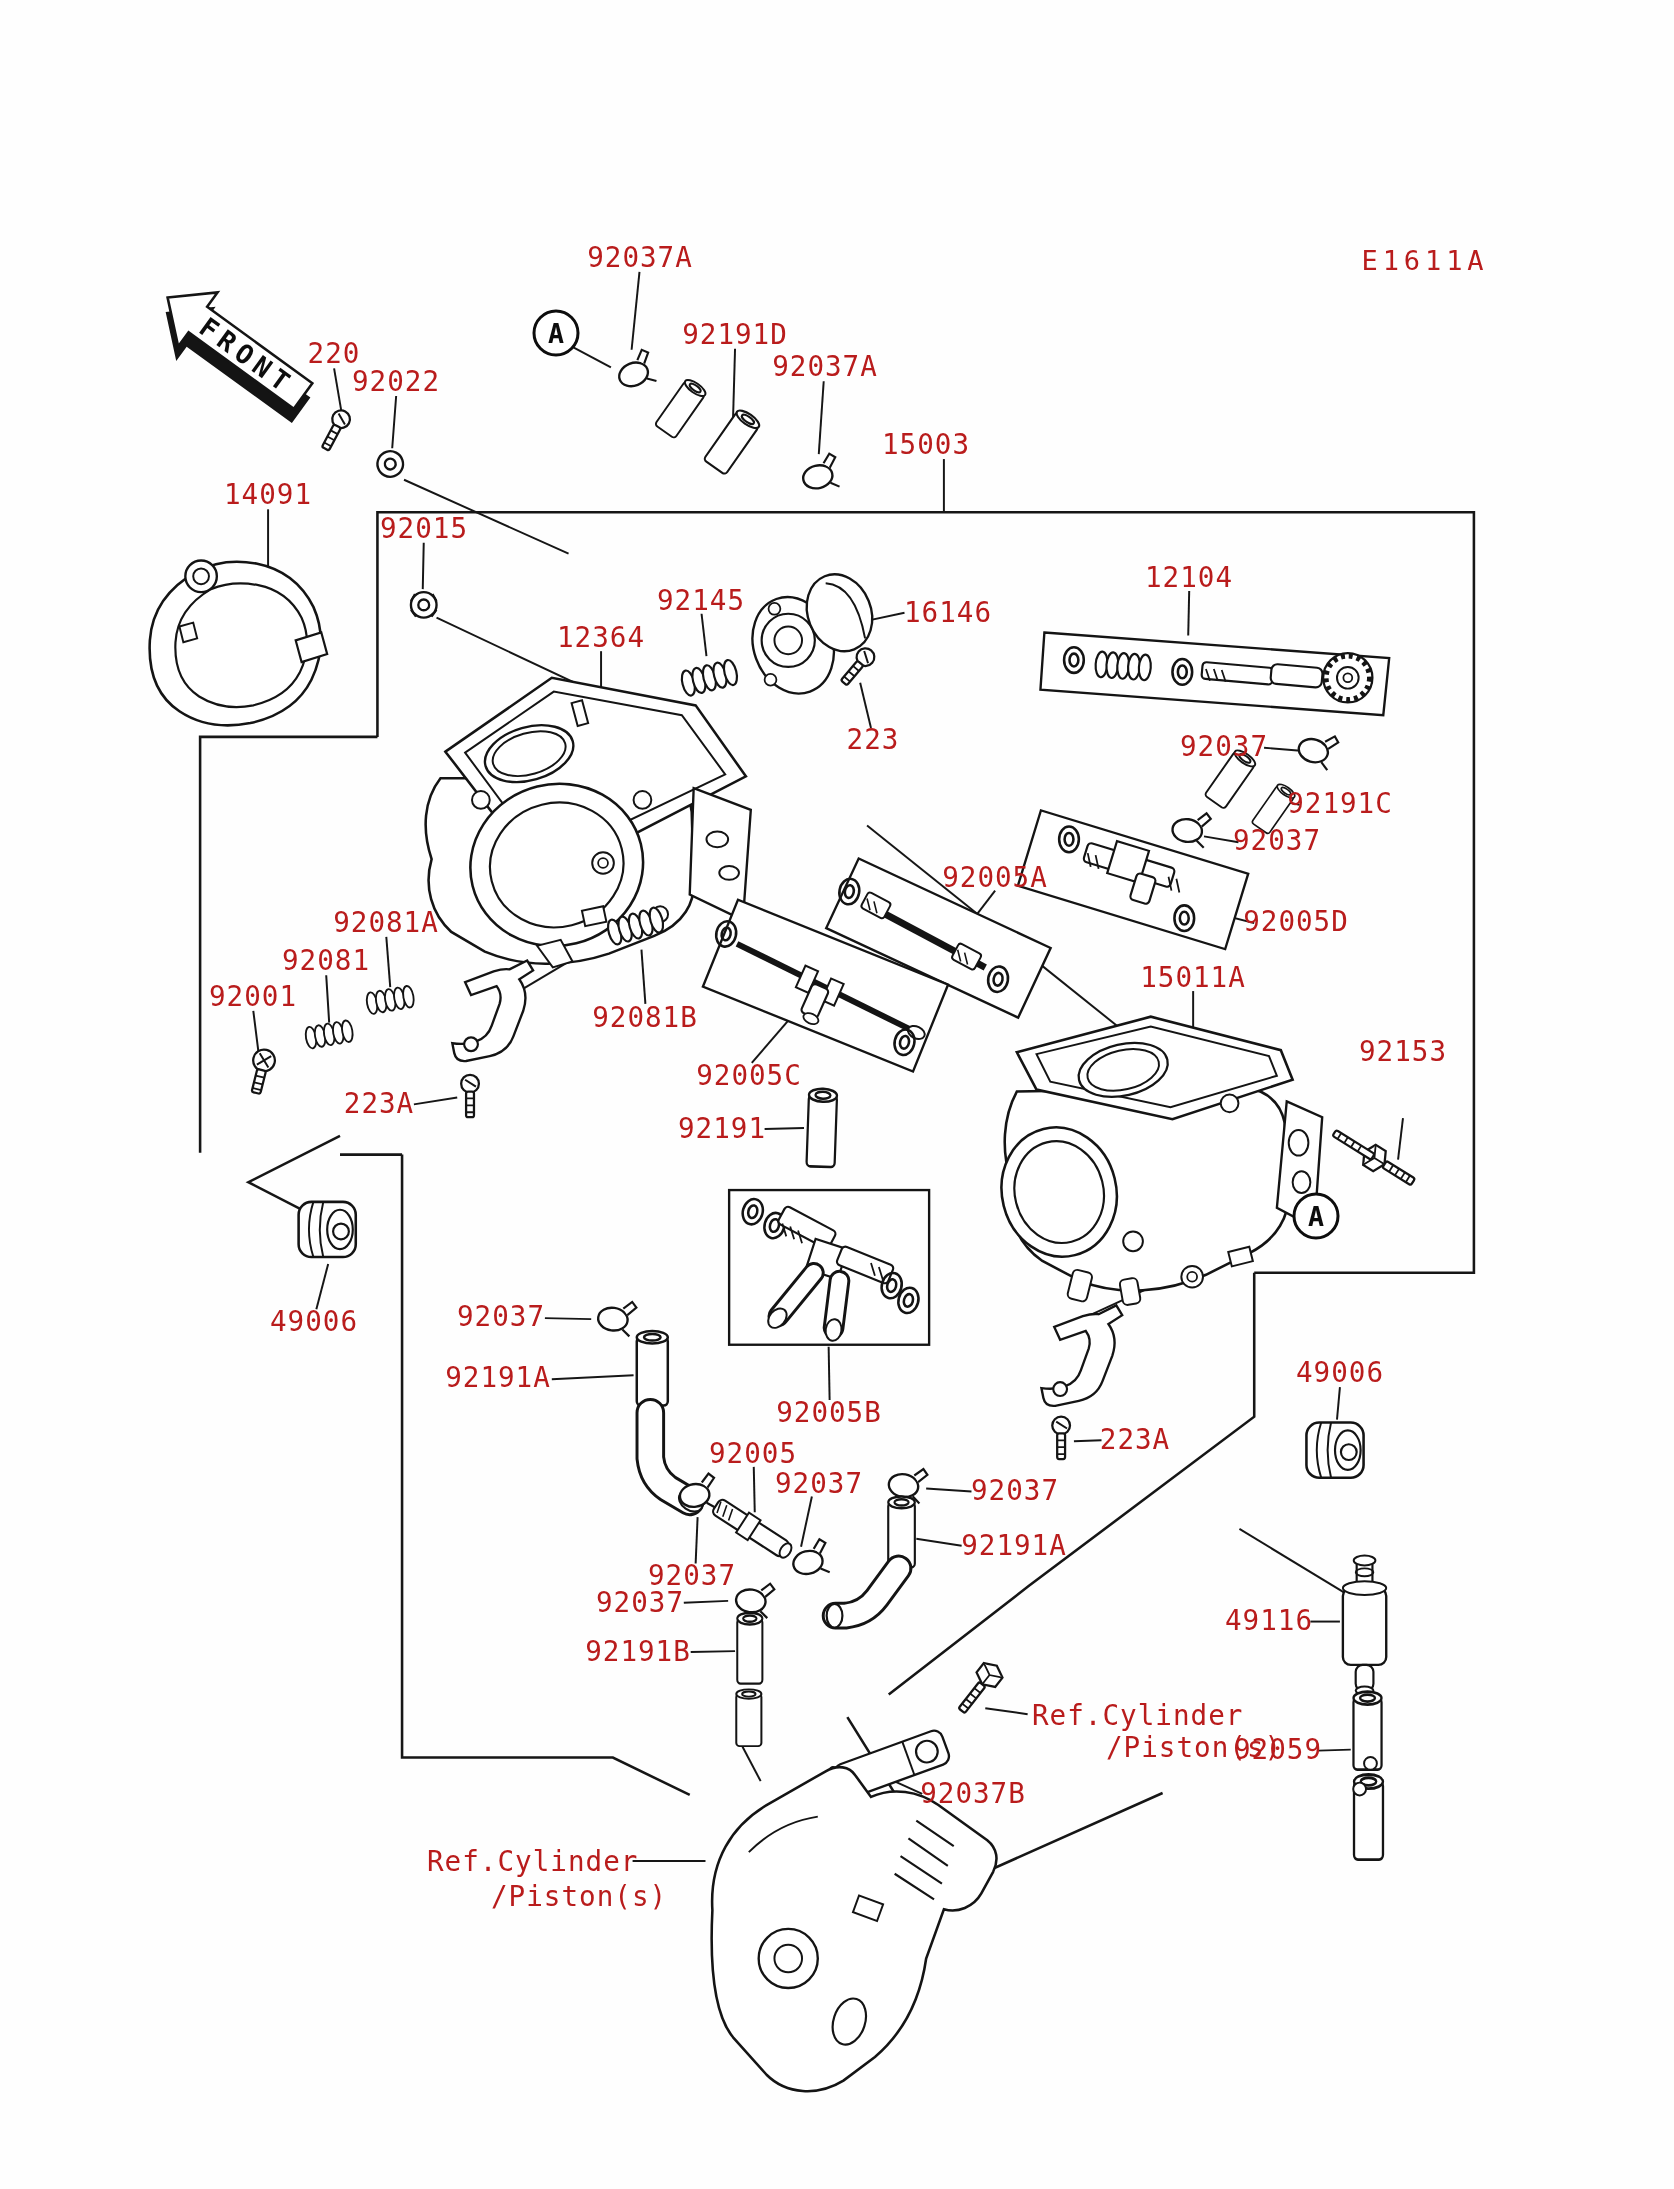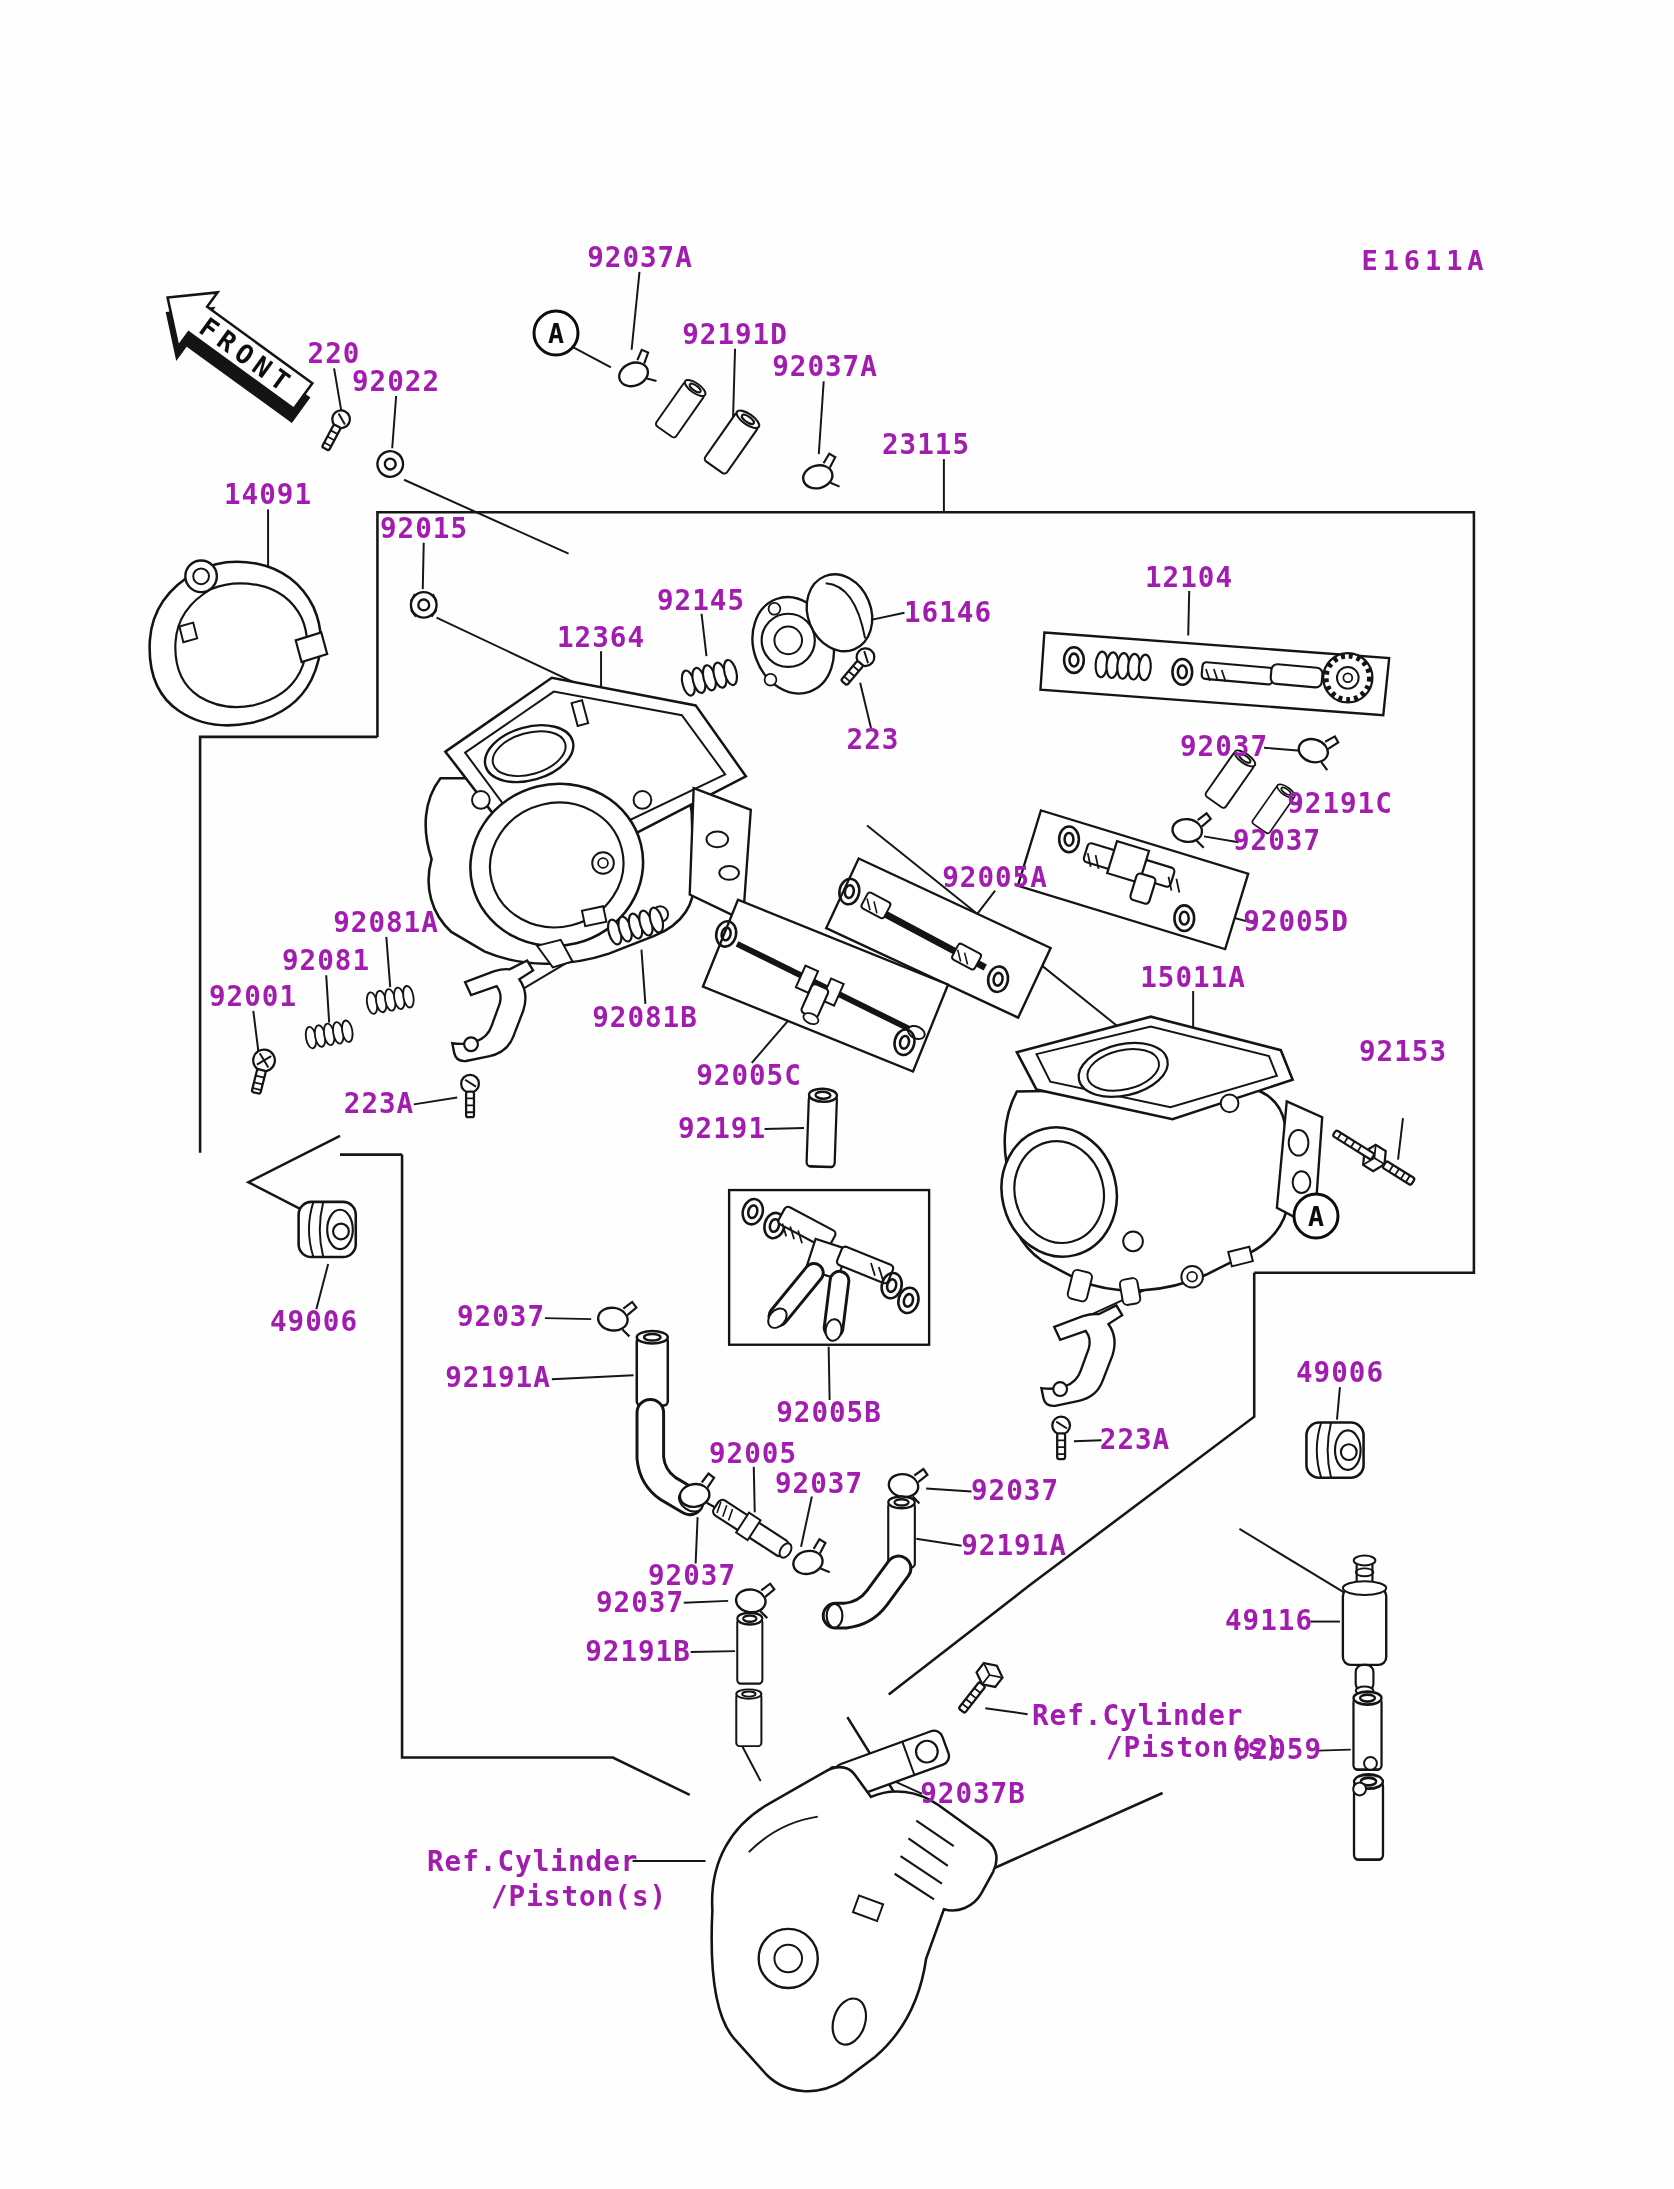--- a/index.html
+++ b/index.html
@@ -1,20 +1,20 @@
 <!DOCTYPE html>
 <html><head>
 <meta charset="utf-8">
 <style>
   html,body{margin:0;padding:0;background:#e8e8e8;}
   .stage{position:relative;width:1675px;height:2190px;background:#fefefe;overflow:hidden;
          font-family:"DejaVu Sans Mono","Liberation Mono",monospace;}
   .stage svg{position:absolute;left:0;top:0;}
-  .lbl{position:absolute;transform:translate(-50%,-50%);font-weight:bold;font-size:27.6px;
-       letter-spacing:1px;color:#a21caf;white-space:nowrap;line-height:1;}
+  .lbl{position:absolute;transform:translate(-50%,-50%);font-weight:normal;font-size:27.6px;
+       letter-spacing:1px;color:#b91c1c;white-space:nowrap;line-height:1;}
   .lbl.left-anchor{transform:translate(0,-50%);text-align:center;}
   .lbl.code{font-size:27px;letter-spacing:4.9px;}
   .marker{position:absolute;width:41px;height:41px;border:3px solid #0d0d0d;border-radius:50%;
           background:#fff;display:flex;align-items:center;justify-content:center;
           font-weight:bold;font-size:26.6px;color:#0d0d0d;transform:translate(-50%,-50%);}
 </style>
 </head>
 <body>
 
 <div class="stage">
@@ -486,21 +486,21 @@
 
 <div class="lbl code" style="left:1425px;top:260px">E1611A</div>
 
 <div class="lbl" style="left:334px;top:354px">220</div>
 <div class="lbl" style="left:396px;top:382px">92022</div>
 <div class="lbl" style="left:268px;top:495px">14091</div>
 <div class="lbl" style="left:424px;top:529px">92015</div>
 <div class="lbl" style="left:640px;top:258px">92037A</div>
 <div class="lbl" style="left:735px;top:335px">92191D</div>
 <div class="lbl" style="left:825px;top:367px">92037A</div>
-<div class="lbl" style="left:926px;top:445px">23115</div>
+<div class="lbl" style="left:926px;top:445px">15003</div>
 <div class="lbl" style="left:601px;top:638px">12364</div>
 <div class="lbl" style="left:701px;top:601px">92145</div>
 <div class="lbl" style="left:948px;top:613px">16146</div>
 <div class="lbl" style="left:873px;top:740px">223</div>
 <div class="lbl" style="left:1189px;top:578px">12104</div>
 <div class="lbl" style="left:1224px;top:747px">92037</div>
 <div class="lbl" style="left:1340px;top:804px">92191C</div>
 <div class="lbl" style="left:1277px;top:841px">92037</div>
 <div class="lbl" style="left:1296px;top:922px">92005D</div>
 <div class="lbl" style="left:995px;top:878px">92005A</div>

